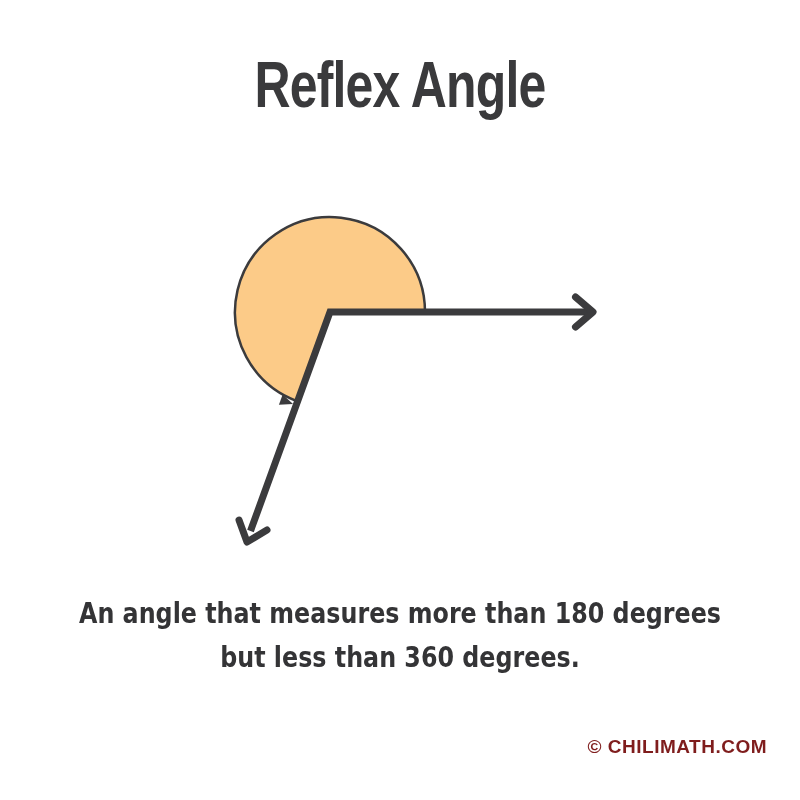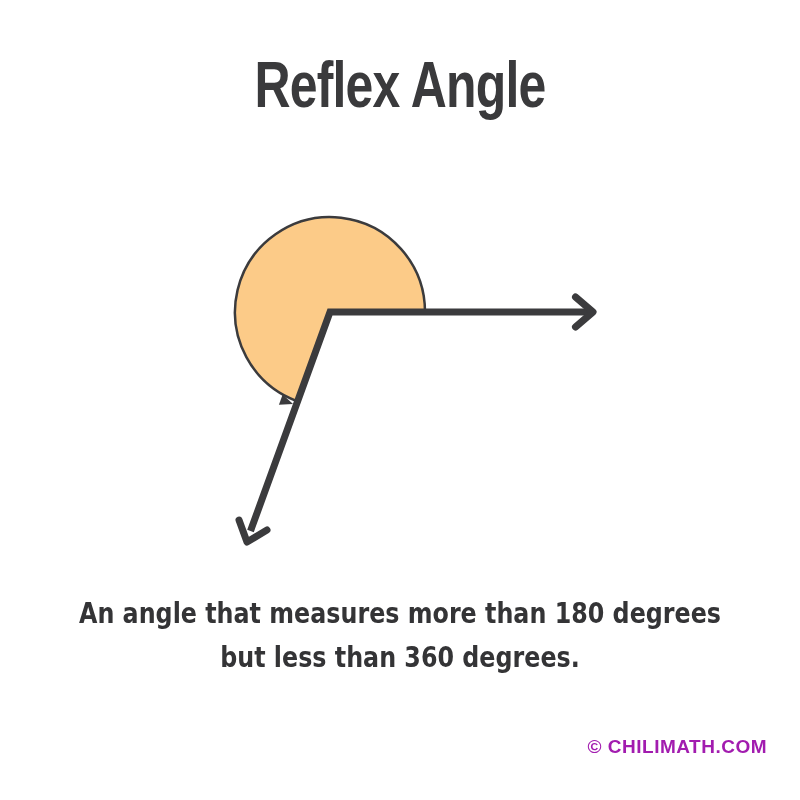--- a/index.html
+++ b/index.html
@@ -57,21 +57,21 @@
     white-space: nowrap;
   }
   .watermark {
     position: absolute;
     top: 736px;
     right: 33px;
     font-family: "Liberation Sans", sans-serif;
     font-weight: 700;
     font-size: 19px;
     letter-spacing: 0.5px;
-    color: #a21caf;
+    color: #7f1d1d;
     white-space: nowrap;
   }
 </style>
 </head>
 <body>
 
 <div class="canvas">
 
   <h1 class="title">Reflex Angle</h1>
 

